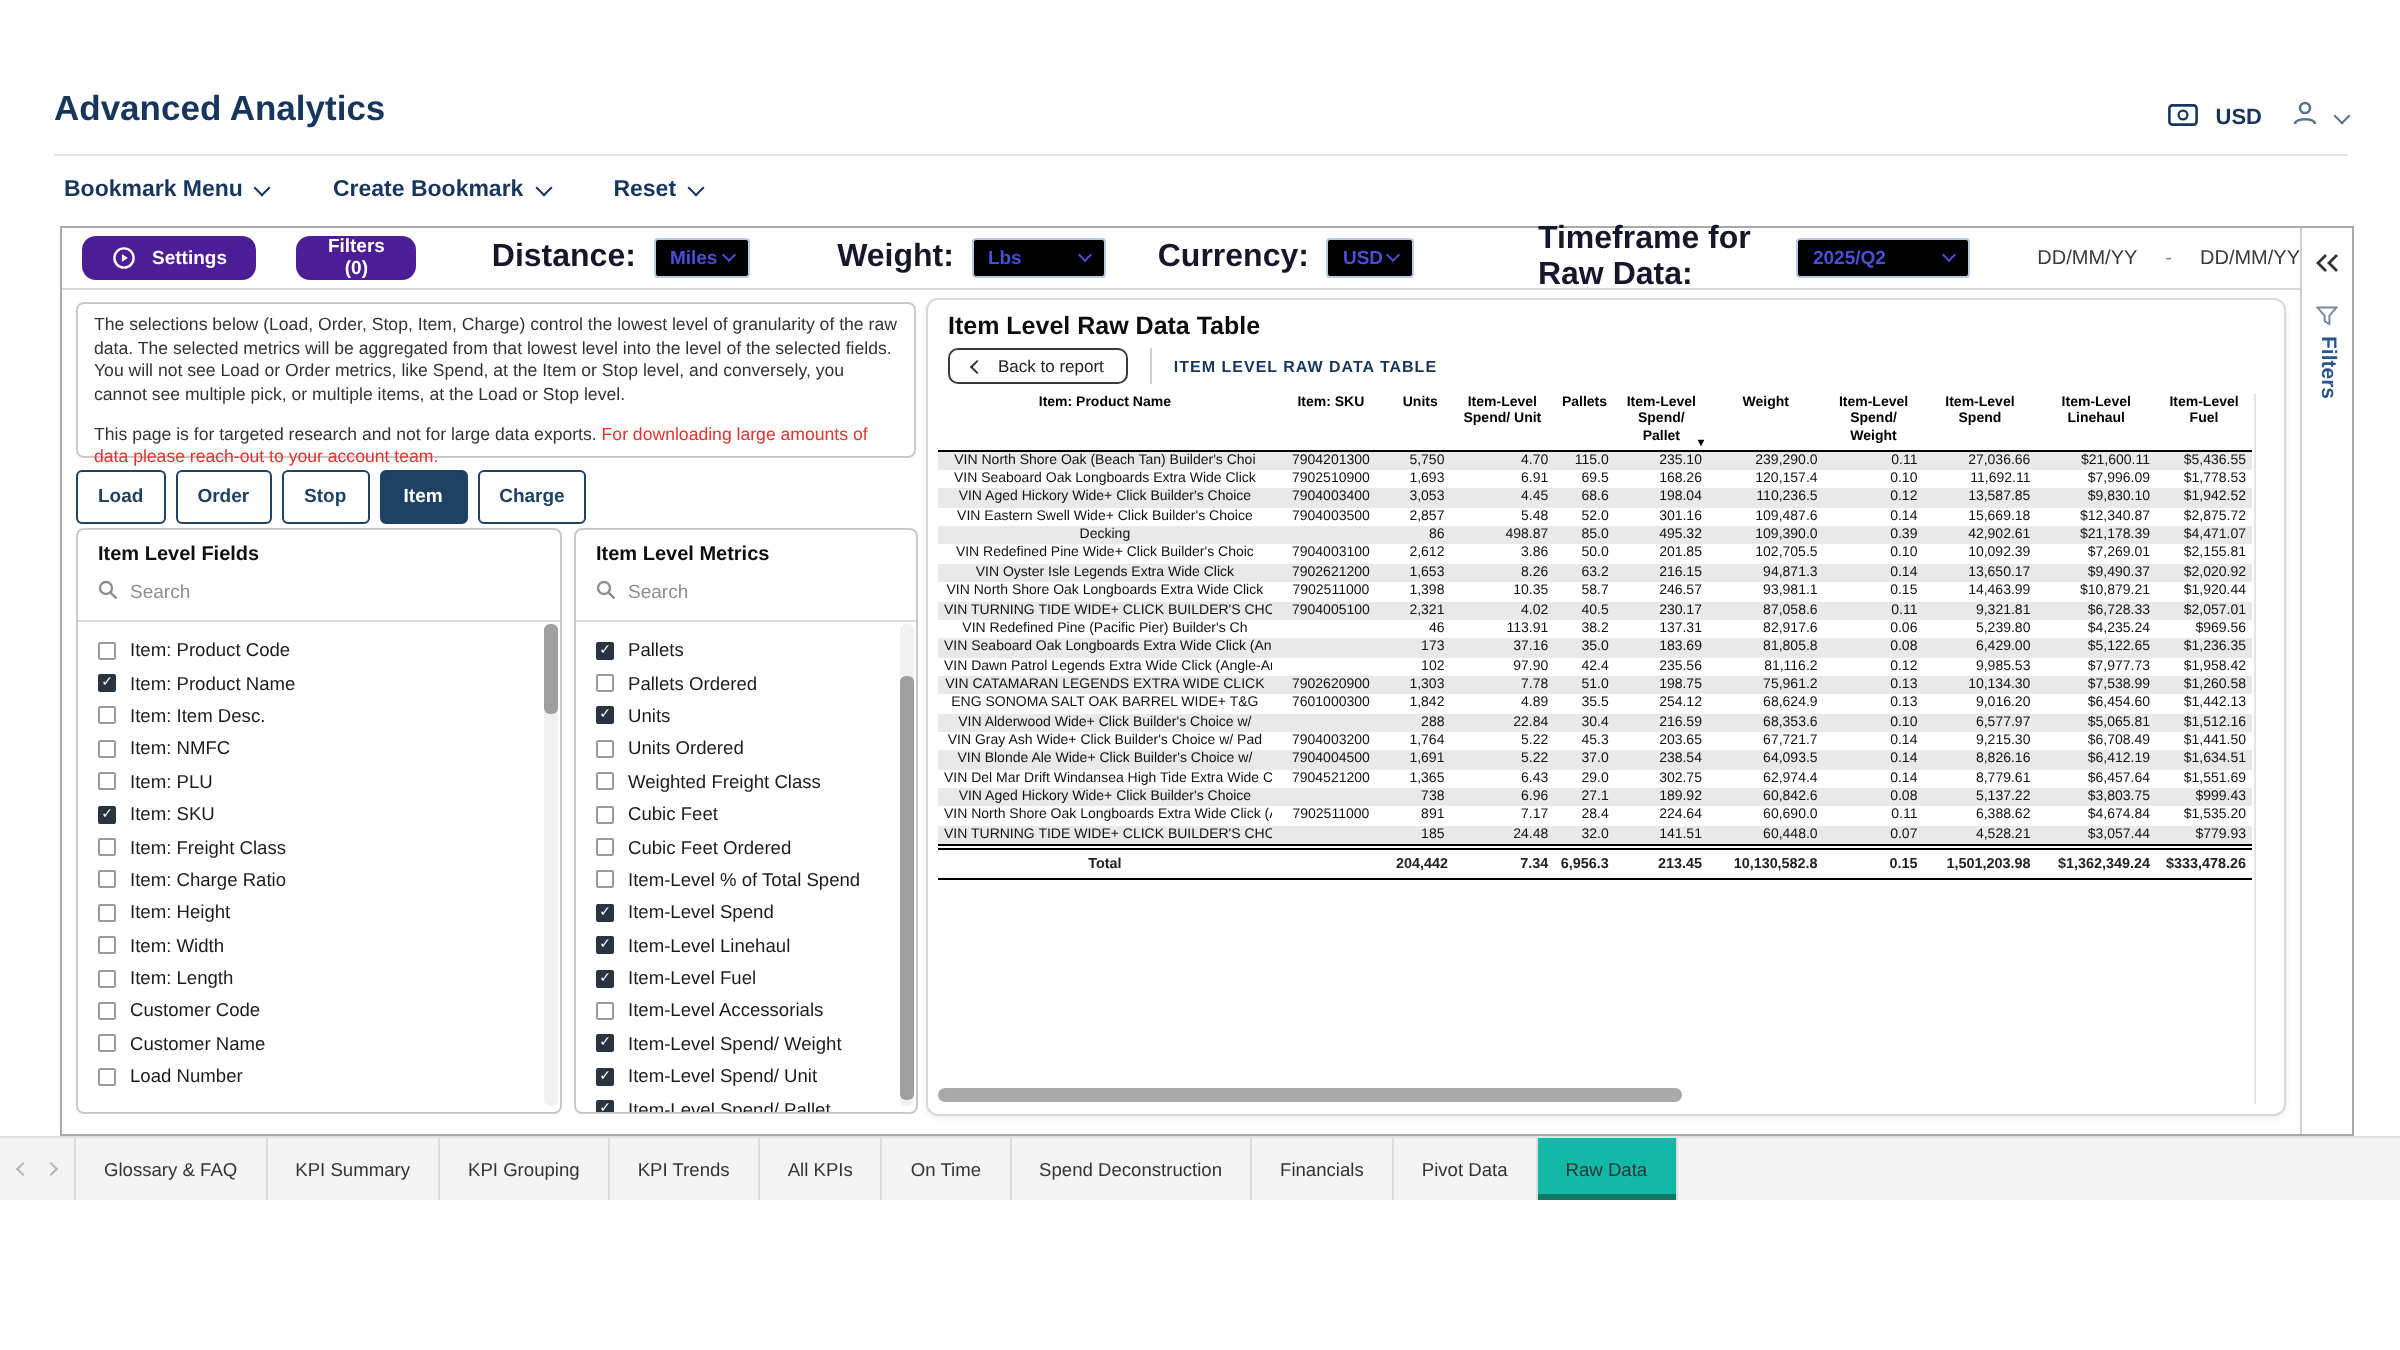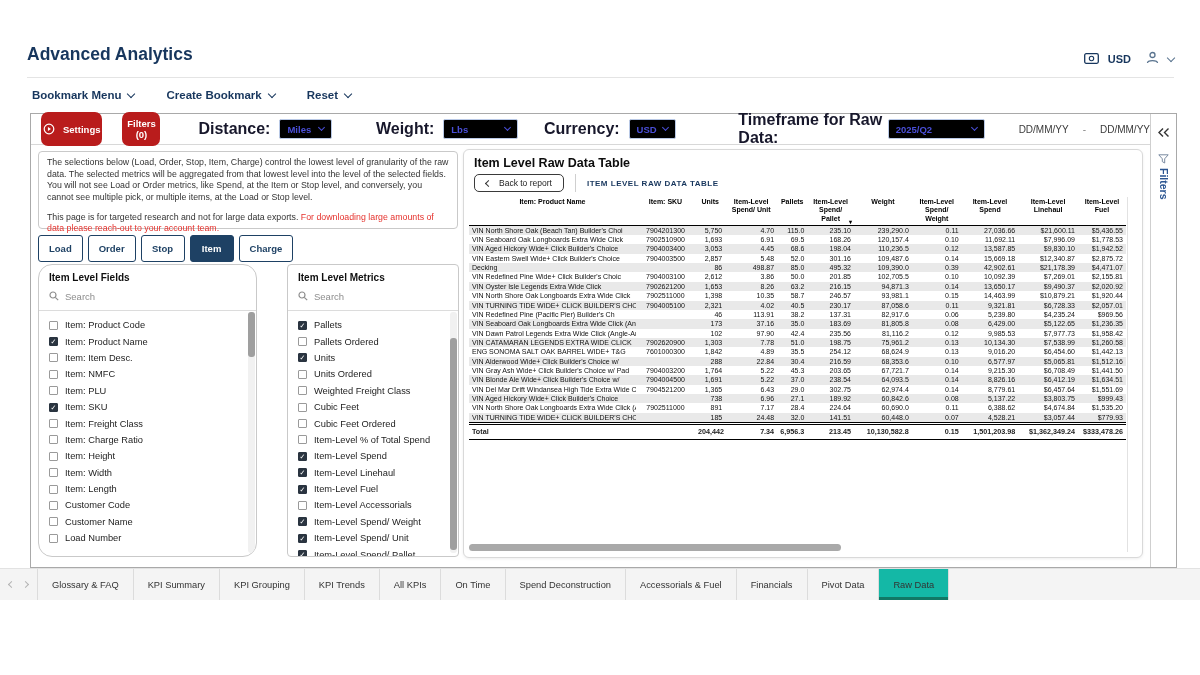--- a/index.html
+++ b/index.html
@@ -18,40 +18,40 @@
   .usd-label { font-size:11px; font-weight:700; color:#17365d; }
   .chev { display:inline-block; width:6px; height:6px; border-right:1.6px solid #17365d; border-bottom:1.6px solid #17365d; transform:rotate(45deg); margin-top:-3px; }
   .chev.gray { border-color:#5a748f; }
   .chev.blue { border-color:#4a4fd8; width:5px; height:5px; }
   
   .bookmark-bar { position:absolute; left:32px; top:89px; display:flex; gap:32px; }
   .bm-item { display:flex; align-items:center; gap:7px; color:#17365d; font-size:11.5px; font-weight:600; cursor:pointer; }
   
   .main-frame { position:absolute; left:30px; top:113px; width:1147px; height:455px; border:1px solid #a9a9a9; background:#fff; }
   .toolbar { position:absolute; left:0; top:0; height:31px; width:1119px; border-bottom:1px solid #d8d8d8; display:flex; align-items:center; padding-left:10px; }
-  .btn-navy { display:flex; align-items:center; gap:8px; background:#b91c1c; color:#fff; border:none; border-radius:7px; height:34px; padding:0 2px; font-family:inherit; font-size:9.5px; font-weight:700; cursor:pointer; }
+  .btn-navy { display:flex; align-items:center; gap:8px; background:#4c1d95; color:#fff; border:none; border-radius:7px; height:22px; padding:0 15px; font-family:inherit; font-size:9.5px; font-weight:700; cursor:pointer; }
   .btn-navy svg { display:block; }
   .tb-label { font-size:16px; font-weight:700; color:#17172b; }
   .dd { display:flex; align-items:center; justify-content:space-between; border:1px solid #b9c9e6; border-radius:2px; height:20px; padding:0 7px; font-size:9.5px; color:#4a4fd8; font-weight:600; background:#000000; cursor:pointer; }
   .date-field { font-size:10px; color:#3a3a3a; cursor:text; }
   .date-sep { font-size:10px; color:#888; }
   
   .filters-rail { position:absolute; right:0; top:0; width:26px; height:453px; border-left:1px solid #cfcfcf; background:#fff; }
   .rail-collapse { position:absolute; top:10px; left:6px; cursor:pointer; }
   .rail-funnel { position:absolute; top:36px; left:7px; }
   .rail-label { position:absolute; top:54px; left:7px; writing-mode:vertical-rl; font-size:10.5px; font-weight:700; color:#2b5591; }
   
   .desc-box { position:absolute; left:7px; top:37px; width:420px; height:78px; border:1px solid #c9c9c9; border-radius:4px; padding:5px 8px; font-size:8.8px; line-height:1.33; color:#333; background:#fff; }
   .desc-box p + p { margin-top:8px; }
   .warn { color:#e5322d; }
   .level-row { position:absolute; left:7px; top:121px; display:flex; gap:5px; }
   .lvl-btn { min-width:44px; height:27px; border:1.5px solid #1e4164; border-radius:3px; background:#fff; color:#1e4164; font-family:inherit; font-weight:700; font-size:9.5px; padding:0 10px; cursor:pointer; }
   .lvl-btn.active { background:#1e4164; color:#fff; }
   .panel { position:absolute; top:150px; border:1px solid #c9c9c9; border-radius:4px; background:#fff; height:293px; overflow:hidden; }
-  .fields-panel { left:7px; width:219px;border-radius:14px; }
+  .fields-panel { left:7px; width:243px; }
   .metrics-panel { left:256px; width:172px; }
   .panel-title { font-size:10px; font-weight:700; color:#0f0f0f; padding:7px 10px 1px; }
   .search-row { display:flex; align-items:center; gap:6px; padding:3px 10px 5px; border-bottom:1px solid #dcdcdc; }
   .search-ph { font-size:9.5px; color:#8d8d8d; }
   .check-list { padding:6px 0 0 10px; }
   .check-item { display:flex; align-items:center; gap:7px; height:16.4px; cursor:pointer; }
   .cb { flex:0 0 auto; width:9px; height:9px; border:1px solid #9a9a9a; background:#fff; border-radius:1px; font-size:7px; line-height:8px; color:#fff; text-align:center; }
   .cb.checked { background:#2a3440; border-color:#2a3440; }
   .cb-label { font-size:9.3px; color:#1c1c1c; white-space:nowrap; }
   .panel-scroll { position:absolute; right:1px; top:47px; bottom:3px; width:7px; background:#f1f1f1; border-radius:3px; }
@@ -68,21 +68,21 @@
   table { width:100%; border-collapse:collapse; table-layout:fixed; }
   thead th { font-size:7px; font-weight:700; color:#000; vertical-align:top; padding:1px 3px 2px; border-bottom:1.6px solid #000; line-height:1.18; position:relative; }
   th:nth-child(1){width:25.4%} th:nth-child(2){width:9%} th:nth-child(3){width:4.6%}
   th:nth-child(4){width:7.9%} th:nth-child(5){width:4.6%} th:nth-child(6){width:7.1%}
   th:nth-child(7){width:8.8%} th:nth-child(8){width:7.6%} th:nth-child(9){width:8.6%}
   th:nth-child(10){width:9.1%} th:nth-child(11){width:7.3%}
   .sort { position:absolute; right:2px; bottom:-1px; font-size:6px; color:#000; }
   tbody td { font-size:7px; line-height:1.05; padding:1px 3px; white-space:nowrap; overflow:hidden; color:#111; }
   tbody tr.alt { background:#e9e9e9; }
   tfoot td { font-size:7.2px; font-weight:700; padding:2.5px 3px; border-top:3px double #000; border-bottom:1px solid #000; white-space:nowrap; }
-  .a-left{text-align:left} .a-center{text-align:center} .a-right{text-align:right}
+  .a-left{text-align:center} .a-center{text-align:center} .a-right{text-align:right}
   .v-line { position:absolute; right:14px; top:47px; height:355px; width:1px; background:#e2e2e2; }
   .h-scroll { position:absolute; left:5px; bottom:6px; width:372px; height:7px; background:#a9a9a9; border-radius:4px; cursor:pointer; }
   
   .bottom-band { position:absolute; left:0; top:568px; width:1200px; height:32px; background:#f4f4f4; border-top:1px solid #e2e2e2; display:flex; align-items:stretch; }
   .nav-arrows { display:flex; align-items:center; gap:9px; padding:0 9px; border-right:1px solid #dcdcdc; }
   .arrow { width:5px; height:5px; border-left:1.4px solid #b3b3b3; border-bottom:1.4px solid #b3b3b3; cursor:pointer; }
   .arrow.prev { transform:rotate(45deg); }
   .arrow.next { transform:rotate(225deg); }
   .bottom-tabs { display:flex; align-items:stretch; }
   .btab { display:flex; align-items:center; padding:0 14px; font-size:9.3px; color:#333; border-right:1px solid #dcdcdc; cursor:pointer; position:relative; }
@@ -682,18 +682,17 @@
     <span class="arrow next"></span>
   </div>
   <div class="bottom-tabs" id="bottom-tabs">
       <div class="btab">Glossary &amp; FAQ</div>
       <div class="btab">KPI Summary</div>
       <div class="btab">KPI Grouping</div>
       <div class="btab">KPI Trends</div>
       <div class="btab">All KPIs</div>
       <div class="btab">On Time</div>
       <div class="btab">Spend Deconstruction</div>
-      <div class="btab">Accessorials &amp; Fuel</div>
       <div class="btab">Financials</div>
       <div class="btab">Pivot Data</div>
       <div class="btab active">Raw Data</div>
     </div>
 </div>
 
 </body></html>

